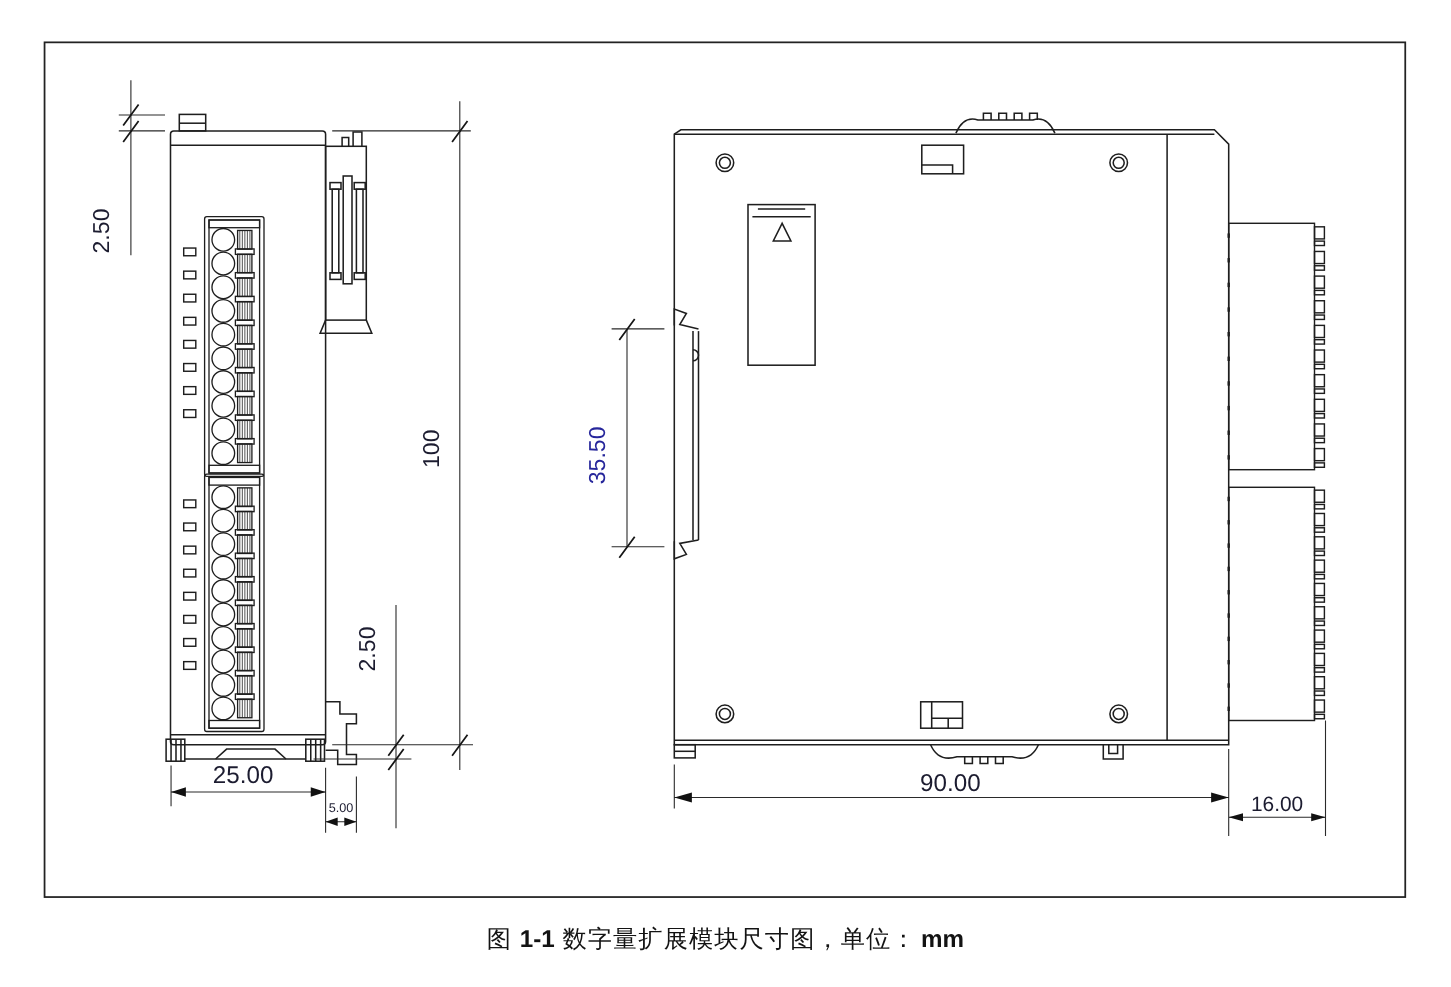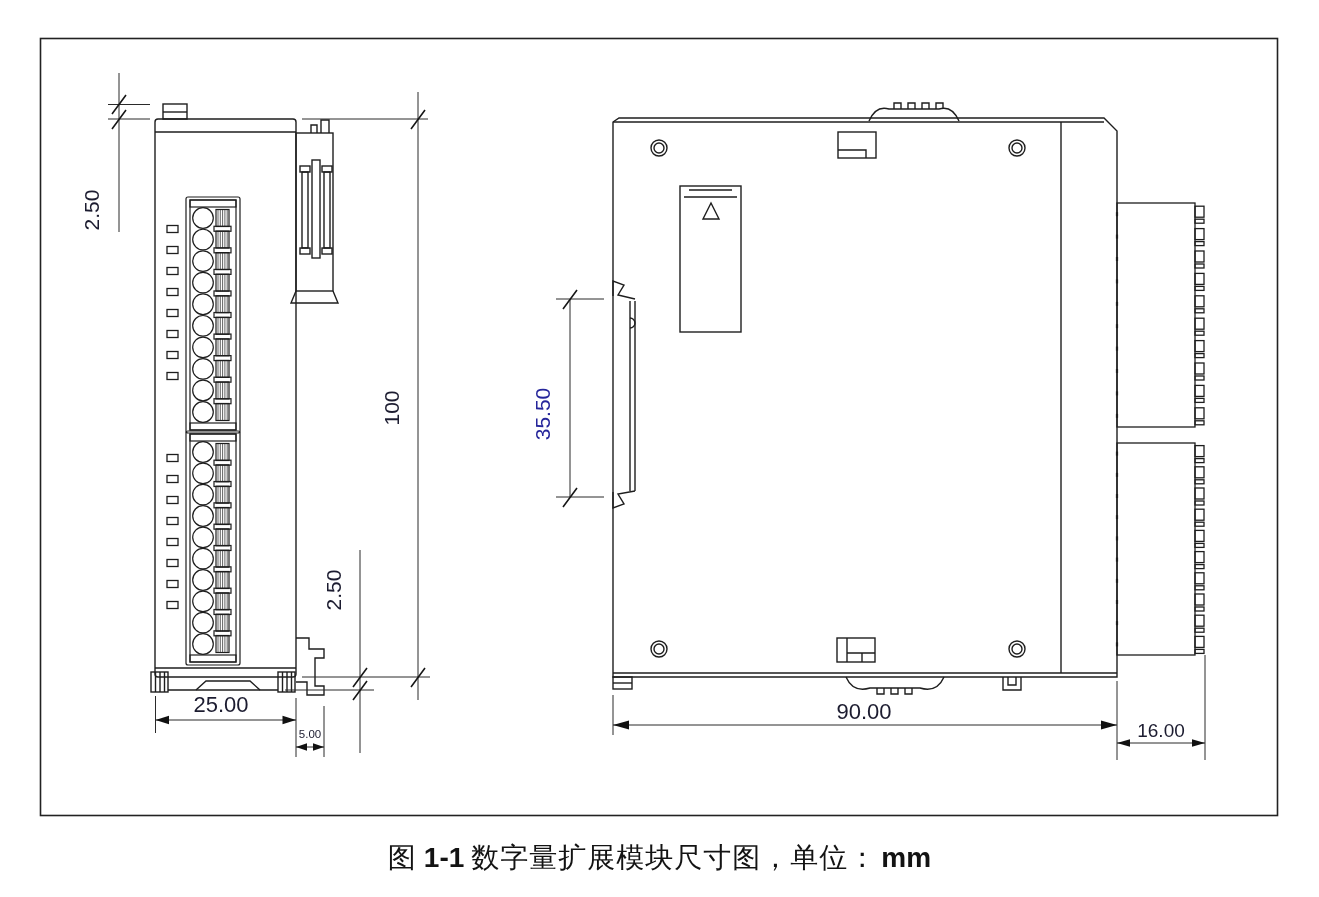--- a/index.html
+++ b/index.html
@@ -1,20 +1,20 @@
 <!DOCTYPE html>
 <html><head>
 <meta charset="utf-8">
 <style>
   html,body{margin:0;padding:0;background:#ffffff;}
   .page{position:relative;width:1319px;height:897px;background:#fff;overflow:hidden;
         font-family:"Liberation Sans",sans-serif;}
   svg{position:absolute;left:0;top:0;}
   .caption{position:absolute;left:0;top:839px;width:100%;text-align:center;
-           font-size:28px;color:#131313;font-family:"Liberation Serif",serif;letter-spacing:1px;}
+           font-size:22px;color:#131313;font-family:"Liberation Serif",serif;letter-spacing:1px;}
   .caption .num{font-family:"Liberation Sans",sans-serif;font-weight:bold;margin:0 7px;letter-spacing:0;}
   .caption .unit{font-family:"Liberation Sans",sans-serif;font-weight:bold;margin-left:4px;letter-spacing:0;}
   text{font-family:"Liberation Sans",sans-serif;}
 </style>
 </head>
 <body>
 
 <div class="page">
 
 <svg width="1319" height="897" viewBox="0 0 1319 897">

